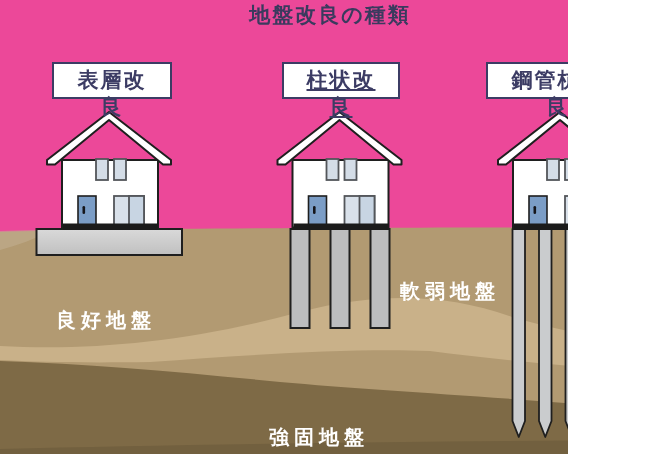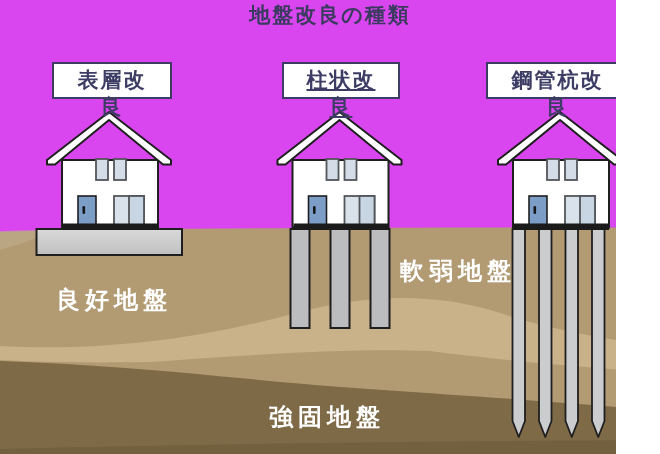--- a/index.html
+++ b/index.html
@@ -1,36 +1,36 @@
 <!DOCTYPE html>
 <html><head>
 <meta charset="utf-8">
 <style>
   html,body{margin:0;padding:0;background:#fff;}
   .stage{
-    position:relative;width:616px;height:454px;background:#d946ef;overflow:hidden;
+    position:relative;width:568px;height:454px;background:#ec4899;overflow:hidden;
     font-family:"DejaVu Sans","Liberation Sans",sans-serif;
   }
   .stage svg{position:absolute;left:0;top:0;}
   .title{
     position:absolute;left:0;top:3px;width:660px;text-align:center;
     color:#3a3a5e;font-size:21px;font-weight:bold;letter-spacing:2px;line-height:24px;
   }
   .method-label{
     position:absolute;top:62px;box-sizing:border-box;height:37px;
     border:2px solid #3c3c64;background:#ffffff;color:#3c3c64;
     font-size:21px;font-weight:bold;letter-spacing:2px;line-height:27px;
     padding:3px 17px;text-align:center;
   }
   .method-label.m0{left:52px;width:120px;}
   .method-label.m1{left:282px;width:118px;text-decoration:underline;}
   .method-label.m2{left:486px;width:143px;}
   .ground-label{
-    position:absolute;color:#ffffff;font-size:24px;font-weight:bold;
-    letter-spacing:5px;line-height:24px;white-space:nowrap;
+    position:absolute;color:#ffffff;font-size:20px;font-weight:bold;
+    letter-spacing:5px;line-height:24px;white-space:nowrap;margin-top:20px;
   }
   .ground-label.good{left:56px;top:288px;}
   .ground-label.soft{left:400px;top:259px;}
   .ground-label.firm{left:269px;top:405px;text-align:right;}
 </style>
 </head>
 <body>
 
 <div class="stage">
 

